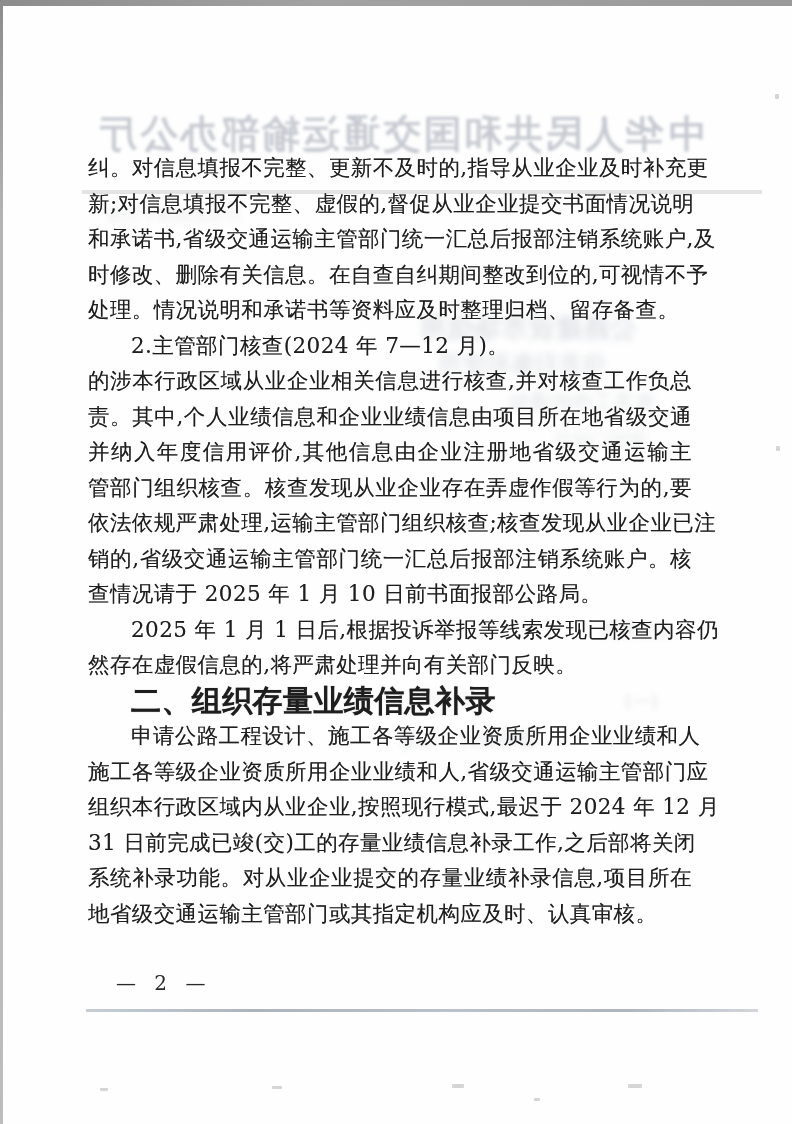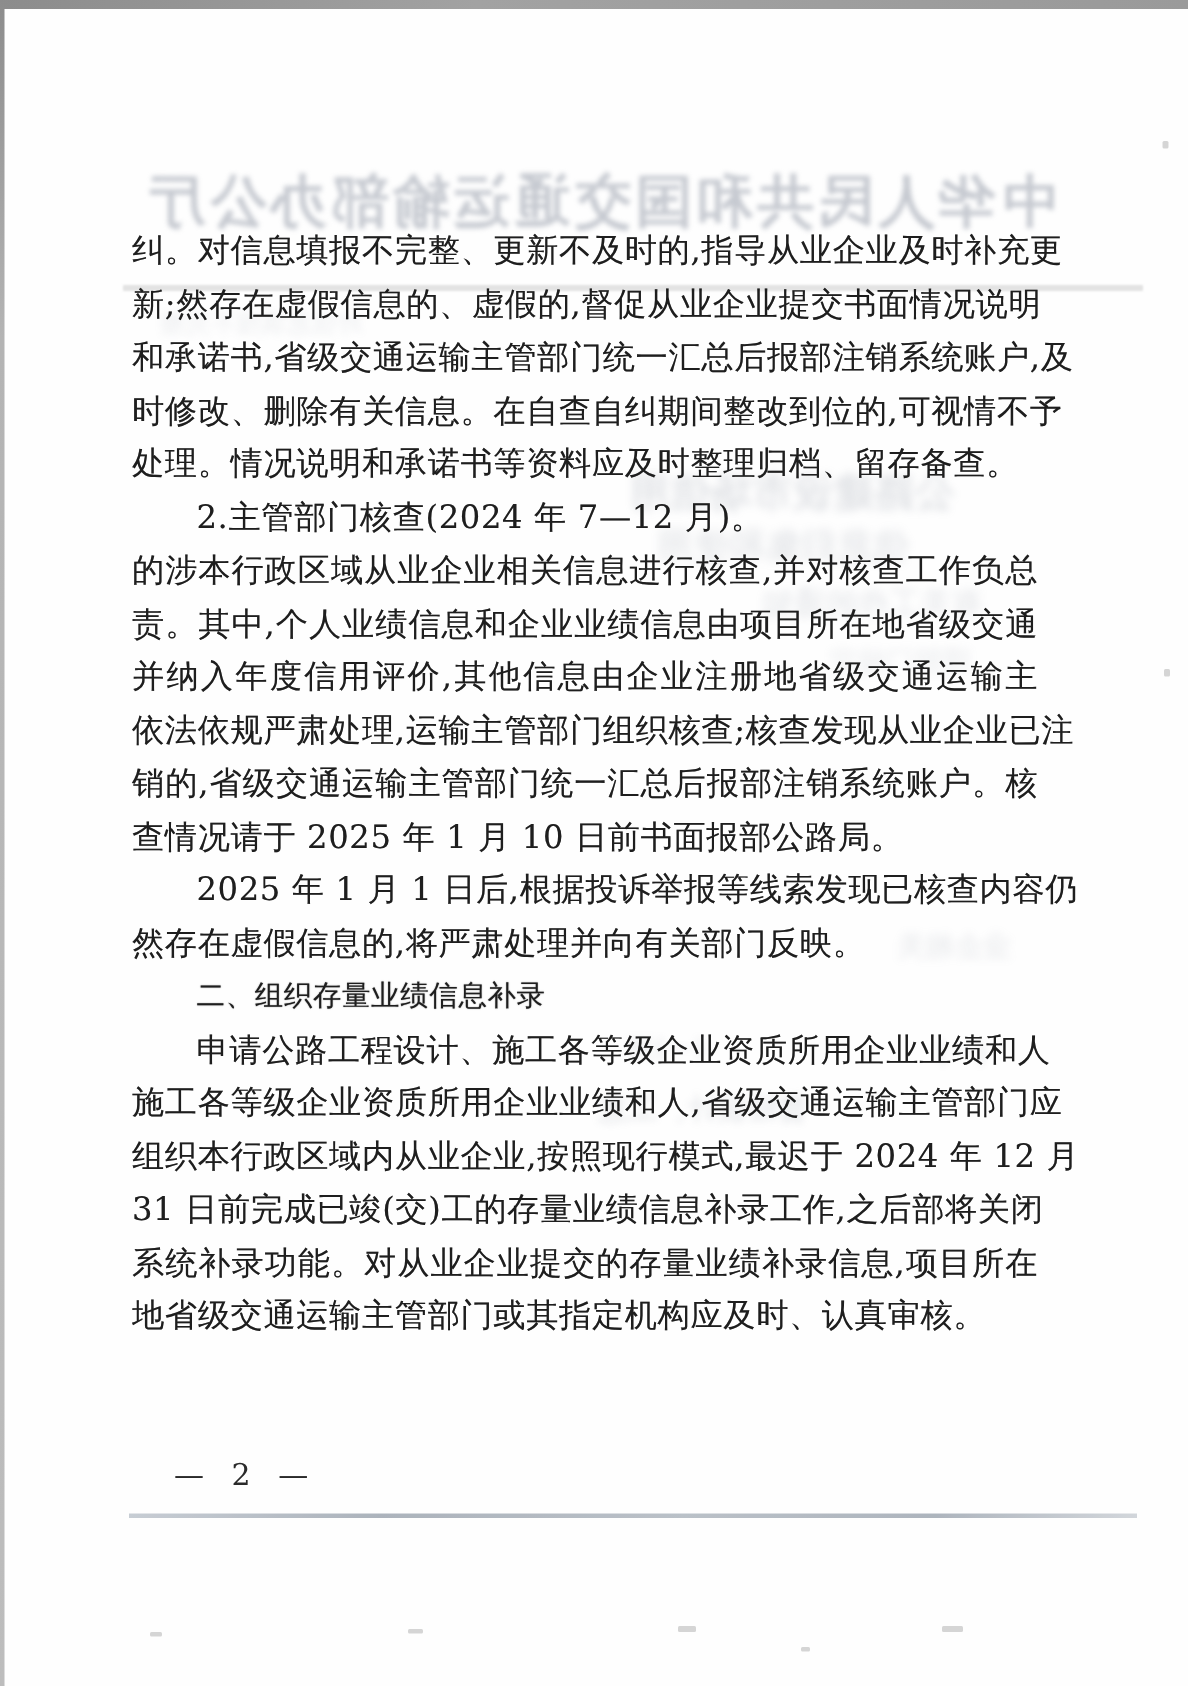--- a/index.html
+++ b/index.html
@@ -51,21 +51,21 @@
   }
   .line{
     height:35.5px;line-height:35.5px;font-size:21.5px;
     text-align:justify;text-align-last:justify;
     white-space:nowrap;letter-spacing:.4px;
     text-shadow:0 0 .4px rgba(20,20,20,.45);
   }
   .line.short{text-align-last:left;}
   .line.indent{padding-left:43px;}
   .line.bold{
-    font-weight:400;font-size:19px;
+    font-weight:700;font-size:30px;
     font-family:"DejaVu Sans","Liberation Sans",sans-serif;
     text-shadow:0 0 .8px rgba(10,10,10,.6);
   }
   .footer{
     position:absolute;top:971px;left:116px;
     font-size:20px;color:#2a2a2a;word-spacing:10px;letter-spacing:1px;
   }
 </style>
 </head>
 <body>
@@ -86,28 +86,29 @@
       <span class="smudge" style="left: 624px; top: 690px; font-size: 18px; opacity: 0.16; filter: blur(2.4px);">(一)</span>
       <span class="smudge" style="left: 418px; top: 687px; font-size: 18px; opacity: 0.14; filter: blur(2.6px);">(一)河</span>
       <span class="smudge" style="left: 398px; top: 726px; font-size: 20px; opacity: 0.17; filter: blur(2.6px);">普经设计、工意</span>
       <span class="smudge" style="left: 552px; top: 428px; font-size: 19px; opacity: 0.12; filter: blur(3px);">理部门核定</span>
     </div>
 
   <div class="streak-top"></div>
 
   <div class="doc" id="doc-lines">
       <div class="line">纠。对信息填报不完整、更新不及时的,指导从业企业及时补充更</div>
-      <div class="line">新;然存在虚假信息的、虚假的,督促从业企业提交书面情况说明</div>
+      <div class="line">新;对信息填报不完整、虚假的,督促从业企业提交书面情况说明</div>
       <div class="line">和承诺书,省级交通运输主管部门统一汇总后报部注销系统账户,及</div>
       <div class="line">时修改、删除有关信息。在自查自纠期间整改到位的,可视情不予</div>
       <div class="line short">处理。情况说明和承诺书等资料应及时整理归档、留存备查。</div>
       <div class="line short indent">2.主管部门核查(2024 年 7—12 月)。</div>
       <div class="line">的涉本行政区域从业企业相关信息进行核查,并对核查工作负总</div>
       <div class="line">责。其中,个人业绩信息和企业业绩信息由项目所在地省级交通</div>
       <div class="line">并纳入年度信用评价,其他信息由企业注册地省级交通运输主</div>
+      <div class="line">管部门组织核查。核查发现从业企业存在弄虚作假等行为的,要</div>
       <div class="line">依法依规严肃处理,运输主管部门组织核查;核查发现从业企业已注</div>
       <div class="line">销的,省级交通运输主管部门统一汇总后报部注销系统账户。核</div>
       <div class="line short">查情况请于 2025 年 1 月 10 日前书面报部公路局。</div>
       <div class="line indent">2025 年 1 月 1 日后,根据投诉举报等线索发现已核查内容仍</div>
       <div class="line short">然存在虚假信息的,将严肃处理并向有关部门反映。</div>
       <div class="line short indent bold">二、组织存量业绩信息补录</div>
       <div class="line indent">申请公路工程设计、施工各等级企业资质所用企业业绩和人</div>
       <div class="line">施工各等级企业资质所用企业业绩和人,省级交通运输主管部门应</div>
       <div class="line">组织本行政区域内从业企业,按照现行模式,最迟于 2024 年 12 月</div>
       <div class="line">31 日前完成已竣(交)工的存量业绩信息补录工作,之后部将关闭</div>

